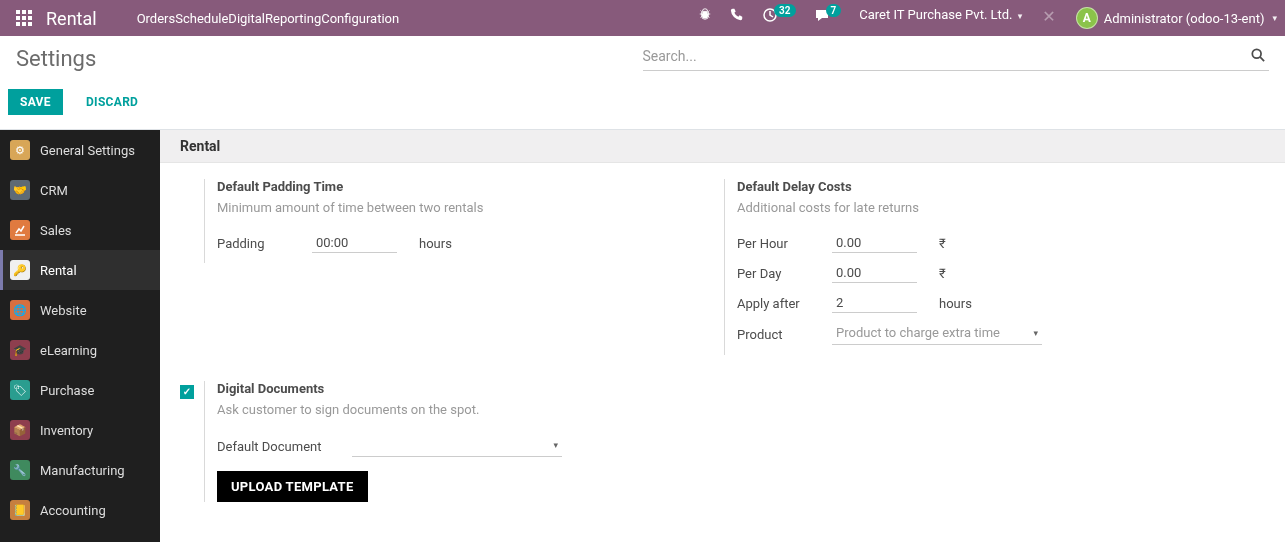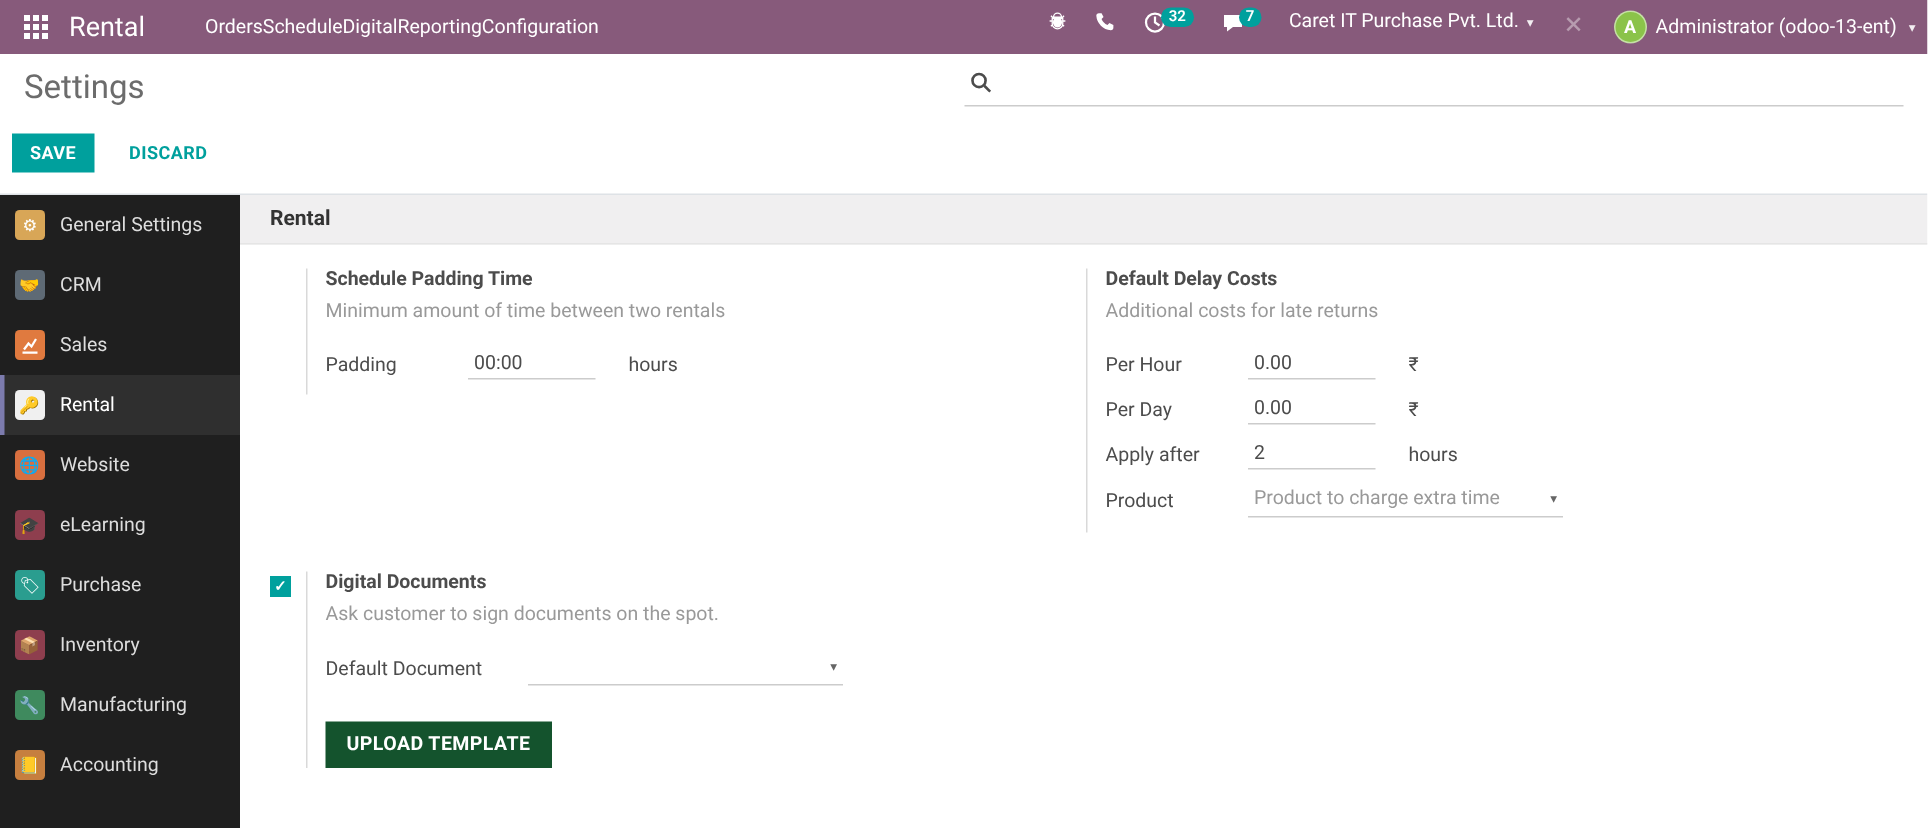--- a/index.html
+++ b/index.html
@@ -77,21 +77,21 @@
     .block-inner.delay .form-label { width: 95px; }
 
     .form-select { width: 210px; border: none; border-bottom: 1px solid #ccc; padding: 2px 4px 4px; font-size: 13px; color: #999; display: flex; justify-content: space-between; align-items: center; cursor: pointer; }
     .sel-caret { font-size: 9px; color: #666; }
 
     .second-block-row { display: flex; margin-top: 26px; }
 
     .doc-select { width: 210px; border: none; border-bottom: 1px solid #ccc; padding: 2px 4px 4px; font-size: 13px; color: #4c4c4c; display: flex; justify-content: flex-end; align-items: center; cursor: pointer; height: 22px; }
     .doc-select .sel-caret { color: #666; }
 
-    .upload-btn { background: #14532d; color: #fff; border: none; padding: 8px 14px; font-size: 13px; font-weight: 700; margin-top: 14px; letter-spacing: 0.3px; cursor: pointer; }
+    .upload-btn { background: #000000; color: #fff; border: none; padding: 8px 14px; font-size: 13px; font-weight: 700; margin-top: 4px; letter-spacing: 0.3px; cursor: pointer; }
   </style>
 </head>
 <body>
 
 <div class="topbar">
   <span class="apps-icon">
     <span class="apps-grid">
         <span class="apps-dot"></span>
         <span class="apps-dot"></span>
         <span class="apps-dot"></span>
@@ -150,20 +150,21 @@
       <span class="user-avatar">A</span>
       <span>Administrator (odoo-13-ent)</span>
       <span class="caret-down">▾</span>
     </div>
   </div>
 </div>
 
 <div class="subheader">
   <div class="sub-title">Settings</div>
   <div class="search-wrap">
+    <input class="search-input" placeholder="Search..." style="">
     <span class="search-icon">
       <svg width="14" height="14" viewBox="0 0 16 16" fill="none" stroke="#4c4c4c" stroke-width="2">
           <circle cx="6.5" cy="6.5" r="5"></circle>
           <path d="M10.5 10.5L15 15"></path>
         </svg>
     </span>
   </div>
 </div>
 
 <div class="action-row">
@@ -224,21 +225,21 @@
     <div class="section-header">Rental</div>
 
     <div class="settings-body">
 
       <div class="row2">
 
         <div class="col">
           <div class="block">
             <div class="chk-col"></div>
             <div class="block-inner">
-              <div class="block-title">Schedule Padding Time</div>
+              <div class="block-title">Default Padding Time</div>
               <div class="block-desc">Minimum amount of time between two rentals</div>
               <div class="form-row">
                 <span class="form-label">Padding</span>
                 <input class="form-input" value="00:00" style="">
                 <span class="form-unit">hours</span>
               </div>
             </div>
           </div>
         </div>
 

